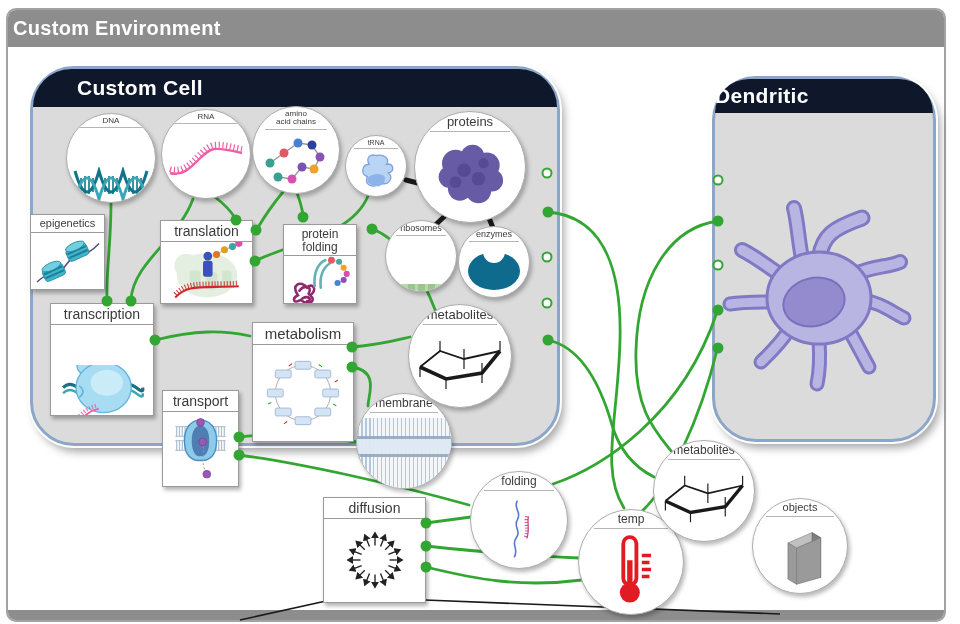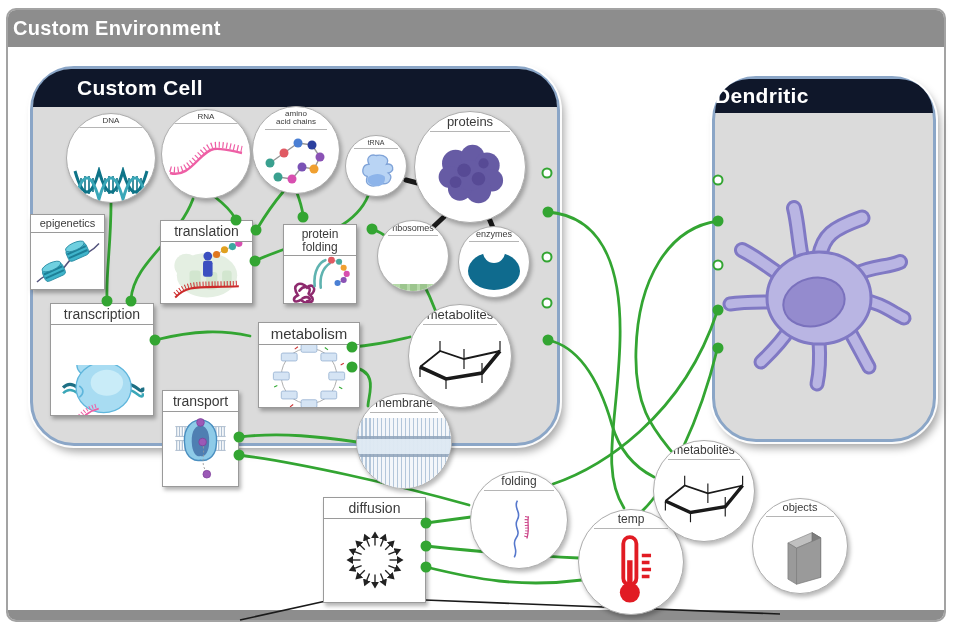--- a/index.html
+++ b/index.html
@@ -256,21 +256,21 @@
       <circle cx="58" cy="12" r="4.5" fill="#e05a63"></circle>
         <circle cx="68" cy="14" r="4" fill="#49a89e"></circle>
       <circle cx="74" cy="22" r="4" fill="#f0a030"></circle>
         <circle cx="78" cy="30" r="4" fill="#d84fb0"></circle>
       <circle cx="74" cy="38" r="4" fill="#8a52b5"></circle>
         <circle cx="66" cy="42" r="4" fill="#4a7fd4"></circle>
     </svg>
   </div>
 </div>
 
-<div class="node circle-node" style="left:377px;top:220px;width:72px;height:72px;gap:48px;">
+<div class="node circle-node" style="left:385px;top:220px;width:72px;height:72px;gap:48px;">
   <div class="node-label fs9">ribosomes</div>
   <div class="node-icon">
     <svg width="60" height="46" viewBox="0 0 60 46">
       <path d="M8,34 C2,36 4,42 10,42 C8,46 16,48 20,44 C24,48 34,48 38,44 C44,47 52,44 50,40 C56,40 56,34 50,33 Z" fill="#cfe4f5" stroke="#9cc0de" stroke-width="1"></path>
       <ellipse cx="29" cy="20" rx="24" ry="15" fill="#b5d9a8" stroke="#8abf78" stroke-width="1"></ellipse>
       <circle cx="12" cy="14" r="8" fill="#b5d9a8"></circle>
       <rect x="17" y="12" width="7" height="16" rx="2" fill="#9cc58e"></rect>
       <rect x="27" y="12" width="7" height="16" rx="2" fill="#9cc58e"></rect>
       <rect x="37" y="12" width="7" height="16" rx="2" fill="#9cc58e"></rect>
       <path d="M12,38 H22 M28,38 H40" stroke="#6fa0c8" stroke-width="1.6"></path>
@@ -297,21 +297,21 @@
       <circle cx="32" cy="22" r="13" fill="#a8dcf2" stroke="#5fb6dc" stroke-width="1.6"></circle>
       <ellipse cx="52" cy="50" rx="34" ry="31" fill="#a8dcf2" stroke="#5fb6dc" stroke-width="1.6"></ellipse>
       <ellipse cx="56" cy="44" rx="20" ry="16" fill="#c9ecf8"></ellipse>
       <path d="M22,48 C28,52 28,58 22,62" fill="none" stroke="#5fb6dc" stroke-width="2"></path>
       <path d="M12,96 C24,84 28,76 44,72" stroke="#ee5fa5" stroke-width="5" fill="none" stroke-dasharray="1.2 2.6"></path>
       <path d="M14,100 C26,88 30,80 46,76" stroke="#ee5fa5" stroke-width="2.2" fill="none"></path>
     </svg>
   </div>
 </div>
 
-<div class="node box-node" style="left:258px;top:322px;width:102px;height:86px;">
+<div class="node box-node" style="left:252px;top:322px;width:102px;height:120px;">
   <div class="node-label fs15">metabolism</div>
   <div class="node-icon">
     <svg width="96" height="76" viewBox="0 0 96 96">
       <circle cx="48" cy="48" r="35" fill="none" stroke="#999" stroke-width="1"></circle>
       <g fill="#d5e4f4" stroke="#93afd0" stroke-width="1">
         <rect x="38" y="8" width="20" height="10" rx="2"></rect>
         <rect x="63" y="19" width="20" height="10" rx="2"></rect>
         <rect x="73" y="43" width="20" height="10" rx="2"></rect>
         <rect x="63" y="67" width="20" height="10" rx="2"></rect>
         <rect x="38" y="78" width="20" height="10" rx="2"></rect>

